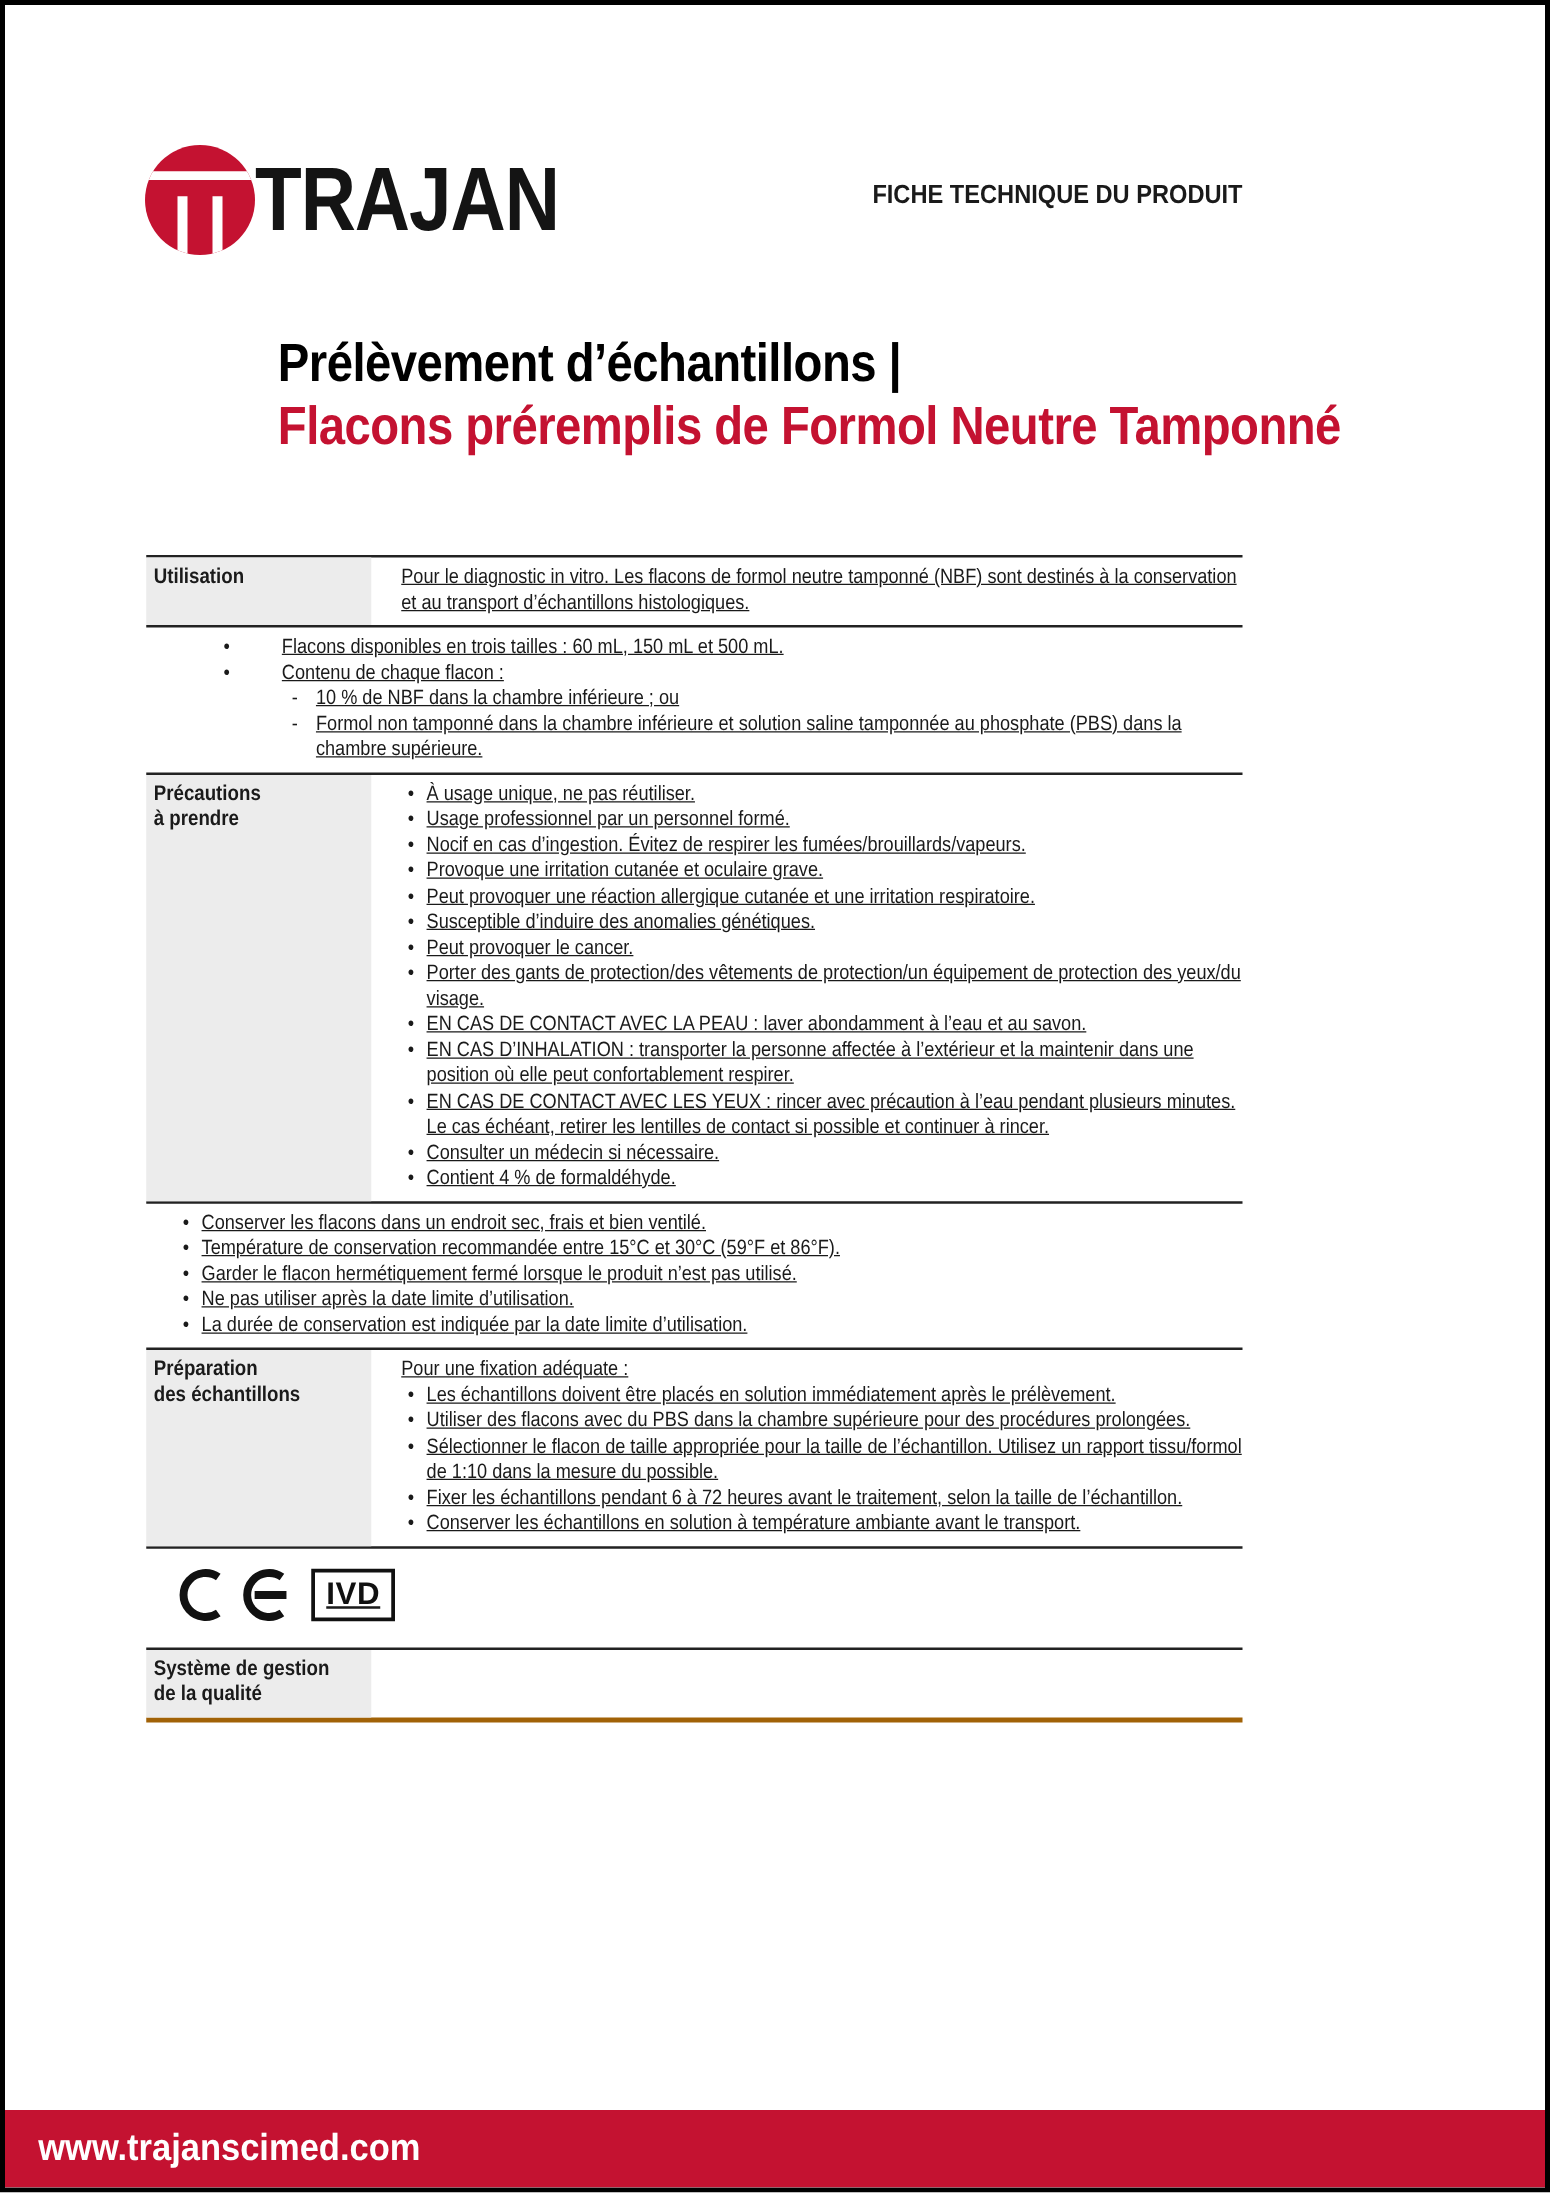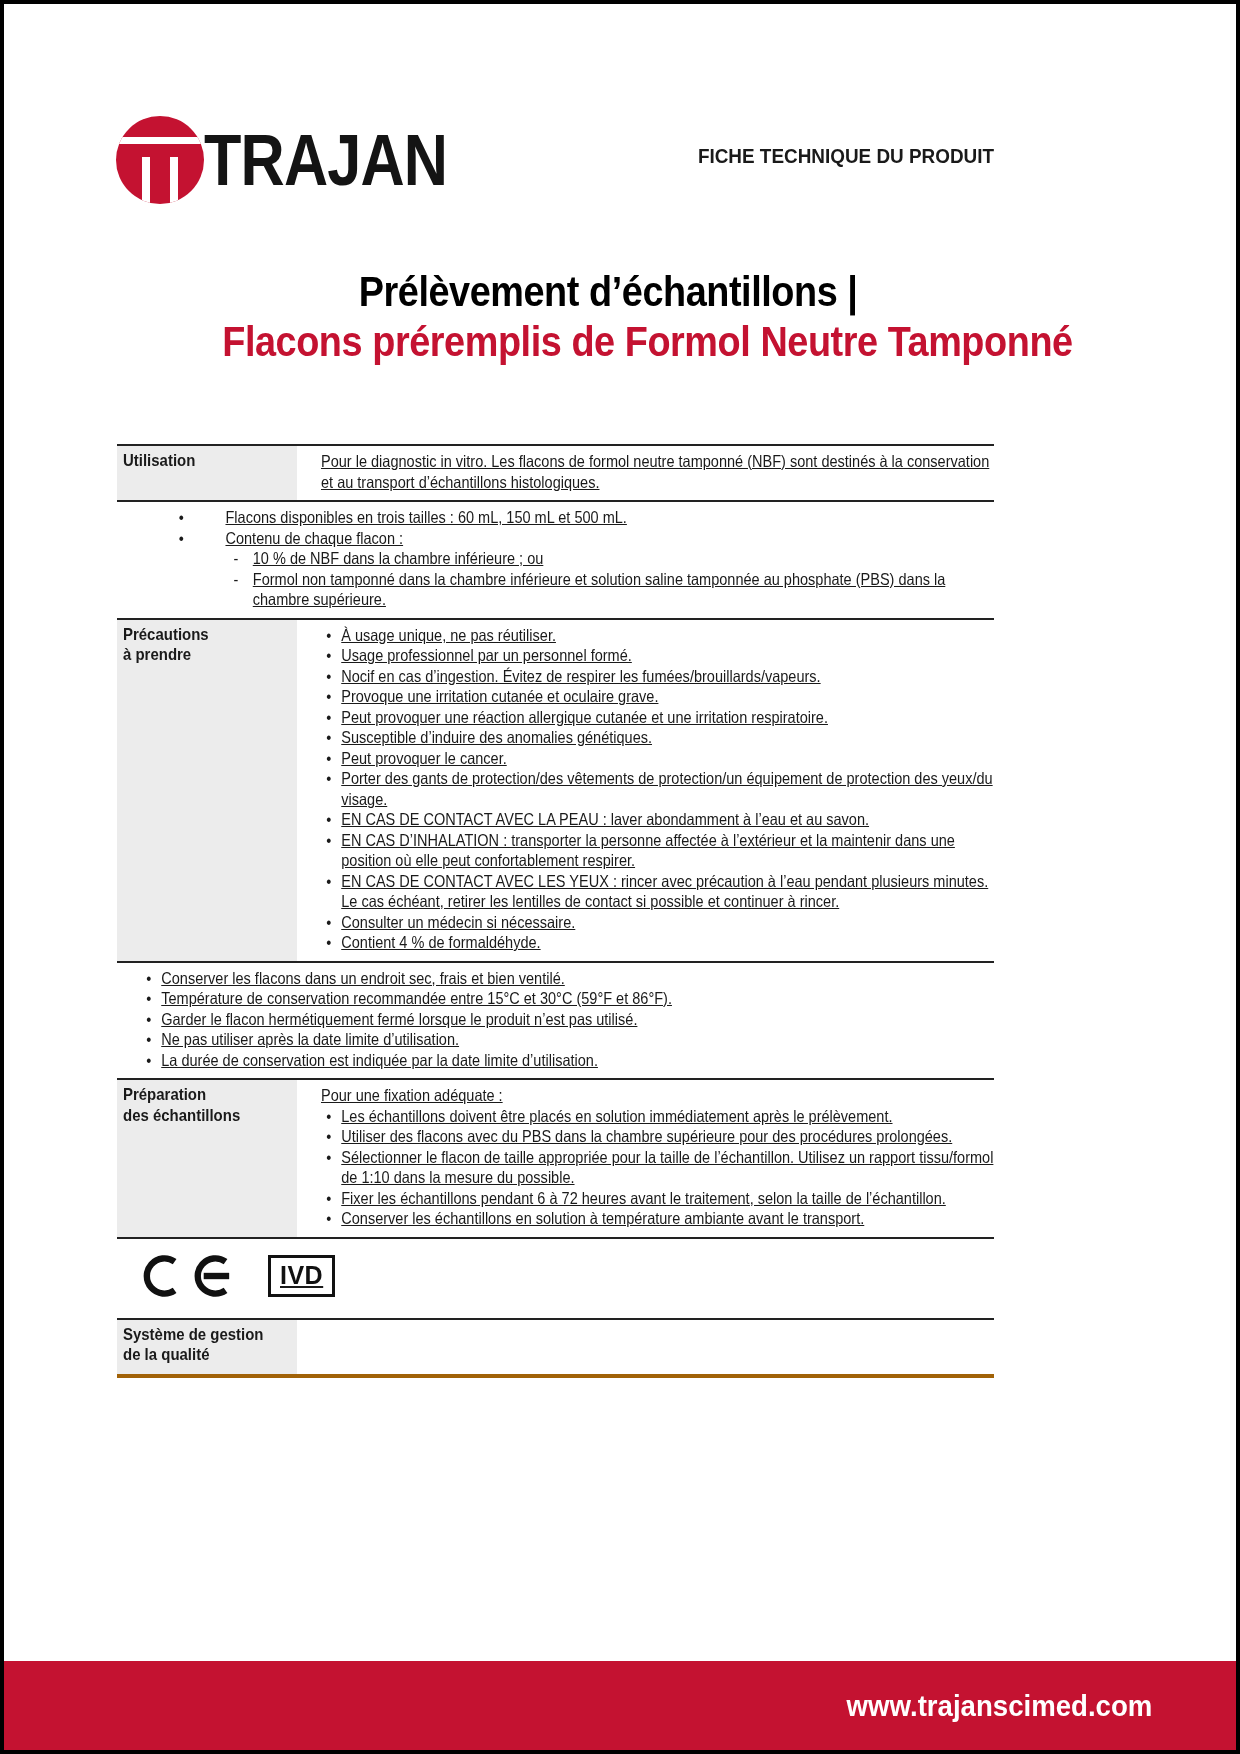--- a/index.html
+++ b/index.html
@@ -13,49 +13,49 @@
   .logo-mark i{position:absolute;background:#fff;display:block;}
   .gap-h{left:-2px;right:-2px;top:24%;height:8%;}
   .gap-vl{left:30%;width:9%;top:47%;bottom:-2px;}
   .gap-vr{right:30%;width:9%;top:47%;bottom:-2px;}
   .logo-text{font-size:72px;font-weight:bold;letter-spacing:-1px;color:#141414;
              line-height:1;white-space:nowrap;transform:scaleX(.85);transform-origin:0 50%;}
   .doc-type{position:absolute;right:242px;top:140px;font-size:21px;font-weight:bold;
             white-space:nowrap;transform:scaleX(.9);transform-origin:100% 50%;}
 
   
-  .title{position:absolute;left:113px;right:242px;top:262px;text-align:center;}
+  .title{position:absolute;left:113px;right:242px;top:262px;text-align:left;}
   .title div{white-space:nowrap;transform:scaleX(.88);transform-origin:100% 50%;
              font-size:43px;line-height:50px;font-weight:bold;letter-spacing:-.5px;}
   .t1{color:#000;}
   .t2{color:#C41231;}
 
   
   .spec-table{position:absolute;left:113px;right:242px;top:440px;border-bottom:4px solid #a16207;}
   .row{display:flex;border-top:2px solid #222;}
   .lab{width:180px;flex:0 0 auto;background:#ECECEC;box-sizing:border-box;
        padding:5px 8px 8px 6px;font-weight:bold;font-size:17px;line-height:20.5px;}
   .lab-in{display:block;width:113.6%;transform:scaleX(.88);transform-origin:0 0;}
   .con{flex:1;box-sizing:border-box;padding:5px 0 8px 24px;font-size:16.5px;line-height:20.5px;text-decoration:underline;}
   .con-in{width:113.6%;transform:scaleX(.88);transform-origin:0 0;}
   .li{position:relative;}
   .li .mk{position:absolute;}
   .li.b{padding-left:23px;}  .li.b .mk{left:6px;}
   .li.b2{padding-left:96px;} .li.b2 .mk{left:43px;}
   .li.d{padding-left:127px;} .li.d .mk{left:105px;}
 
   
-  .marks{display:flex;align-items:center;gap:31px;padding:10px 0 12px 2px;text-align:right;}
+  .marks{display:flex;align-items:center;gap:12px;padding:10px 0 12px 2px;text-align:right;}
   .ce{width:94px;height:44px;}
   .ivd{display:inline-block;border:3px solid #111;color:#111;font-weight:bold;
        font-size:25px;line-height:1;padding:5px 9px 6px;letter-spacing:.5px;}
 
   
-  .footer-bar{position:absolute;left:0;right:0;bottom:0;height:89px;background:#C41231;
-              display:flex;align-items:center;justify-content:flex-end;padding-right:84px;box-sizing:border-box;}
+  .footer-bar{position:absolute;left:0;right:0;bottom:0;height:62px;background:#C41231;
+              display:flex;align-items:center;justify-content:flex-start;padding-right:84px;box-sizing:border-box;}
   .footer-url{color:#fff;font-size:30px;font-weight:bold;white-space:nowrap;
               transform:scaleX(.92);transform-origin:100% 50%;}
 </style>
 </head>
 <body>
 
 <div class="page">
 
   <div class="logo">
     <span class="logo-mark">

